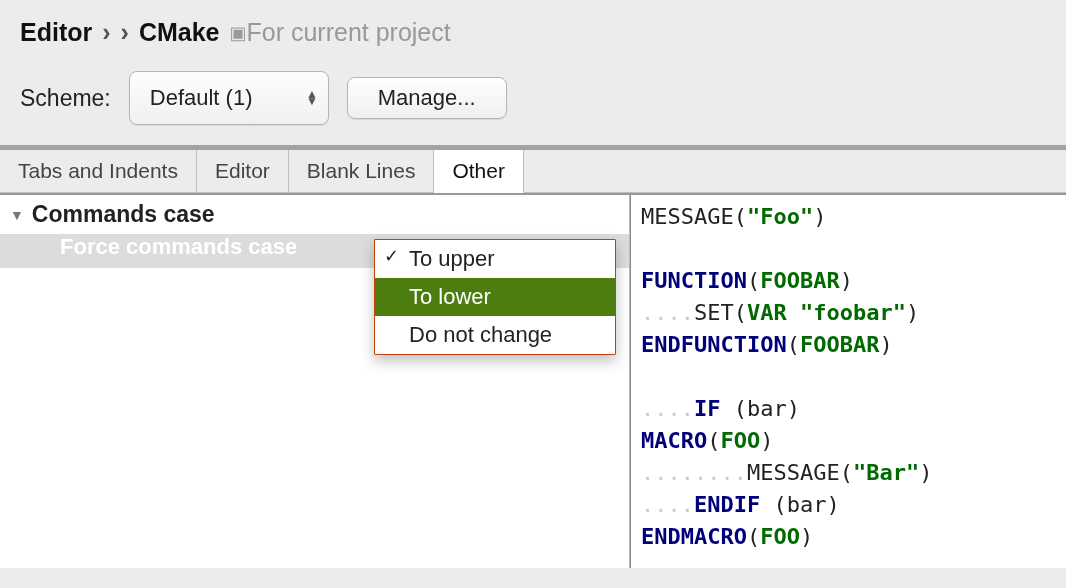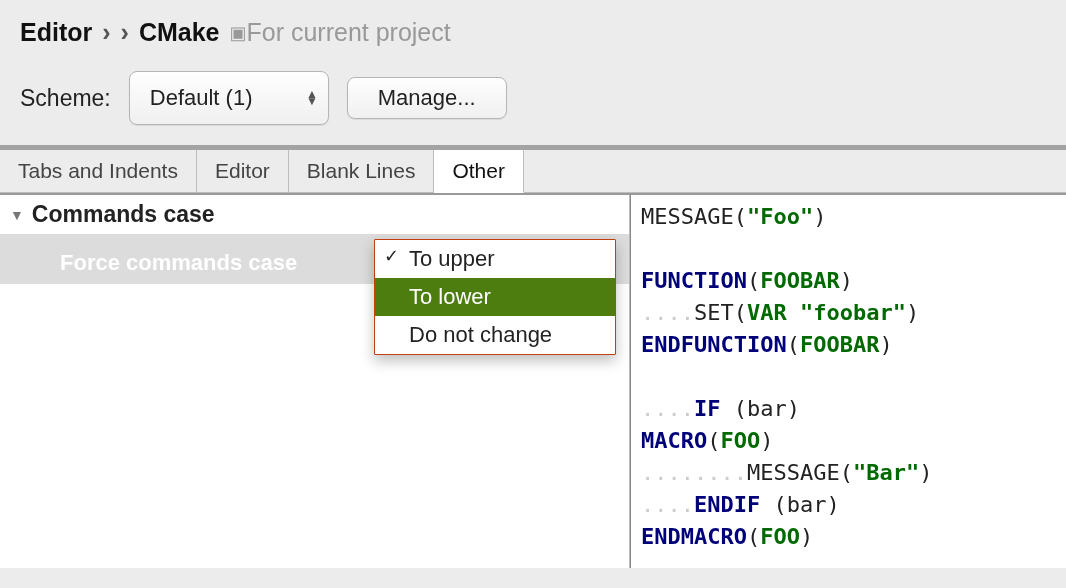--- a/index.html
+++ b/index.html
@@ -48,21 +48,21 @@
     .left-pane { width: 630px; background: #fff; border-right: 1px solid #bbb; position: relative; }
     .right-pane { flex: 1; background: #fff; border-left: 1px solid #888; padding: 6px 10px; font-family: Menlo, Consolas, monospace; font-size: 22px; line-height: 32px; }
 
     .section-header {
       display: flex; align-items: center; gap: 8px; padding: 6px 10px;
       font-size: 23px; font-weight: 700; color: #222;
     }
     .disclosure { color: #777; font-size: 14px; }
     .option-row {
       display: flex; align-items: center; justify-content: space-between;
-      padding: 16px 20px 8px 60px; background: #dcdcdc;
+      padding: 0 20px 8px 60px; background: #dcdcdc;
       font-size: 22px; color: #fff;
     }
     .option-label { color: #fff; font-weight: 600; }
 
     .dropdown {
       position: absolute; top: 44px; left: 374px; width: 242px;
       background: #fff; border: 1px solid #c2410c; border-radius: 1px;
       box-shadow: 0 6px 14px rgba(0,0,0,0.25);
       font-size: 22px;
     }

